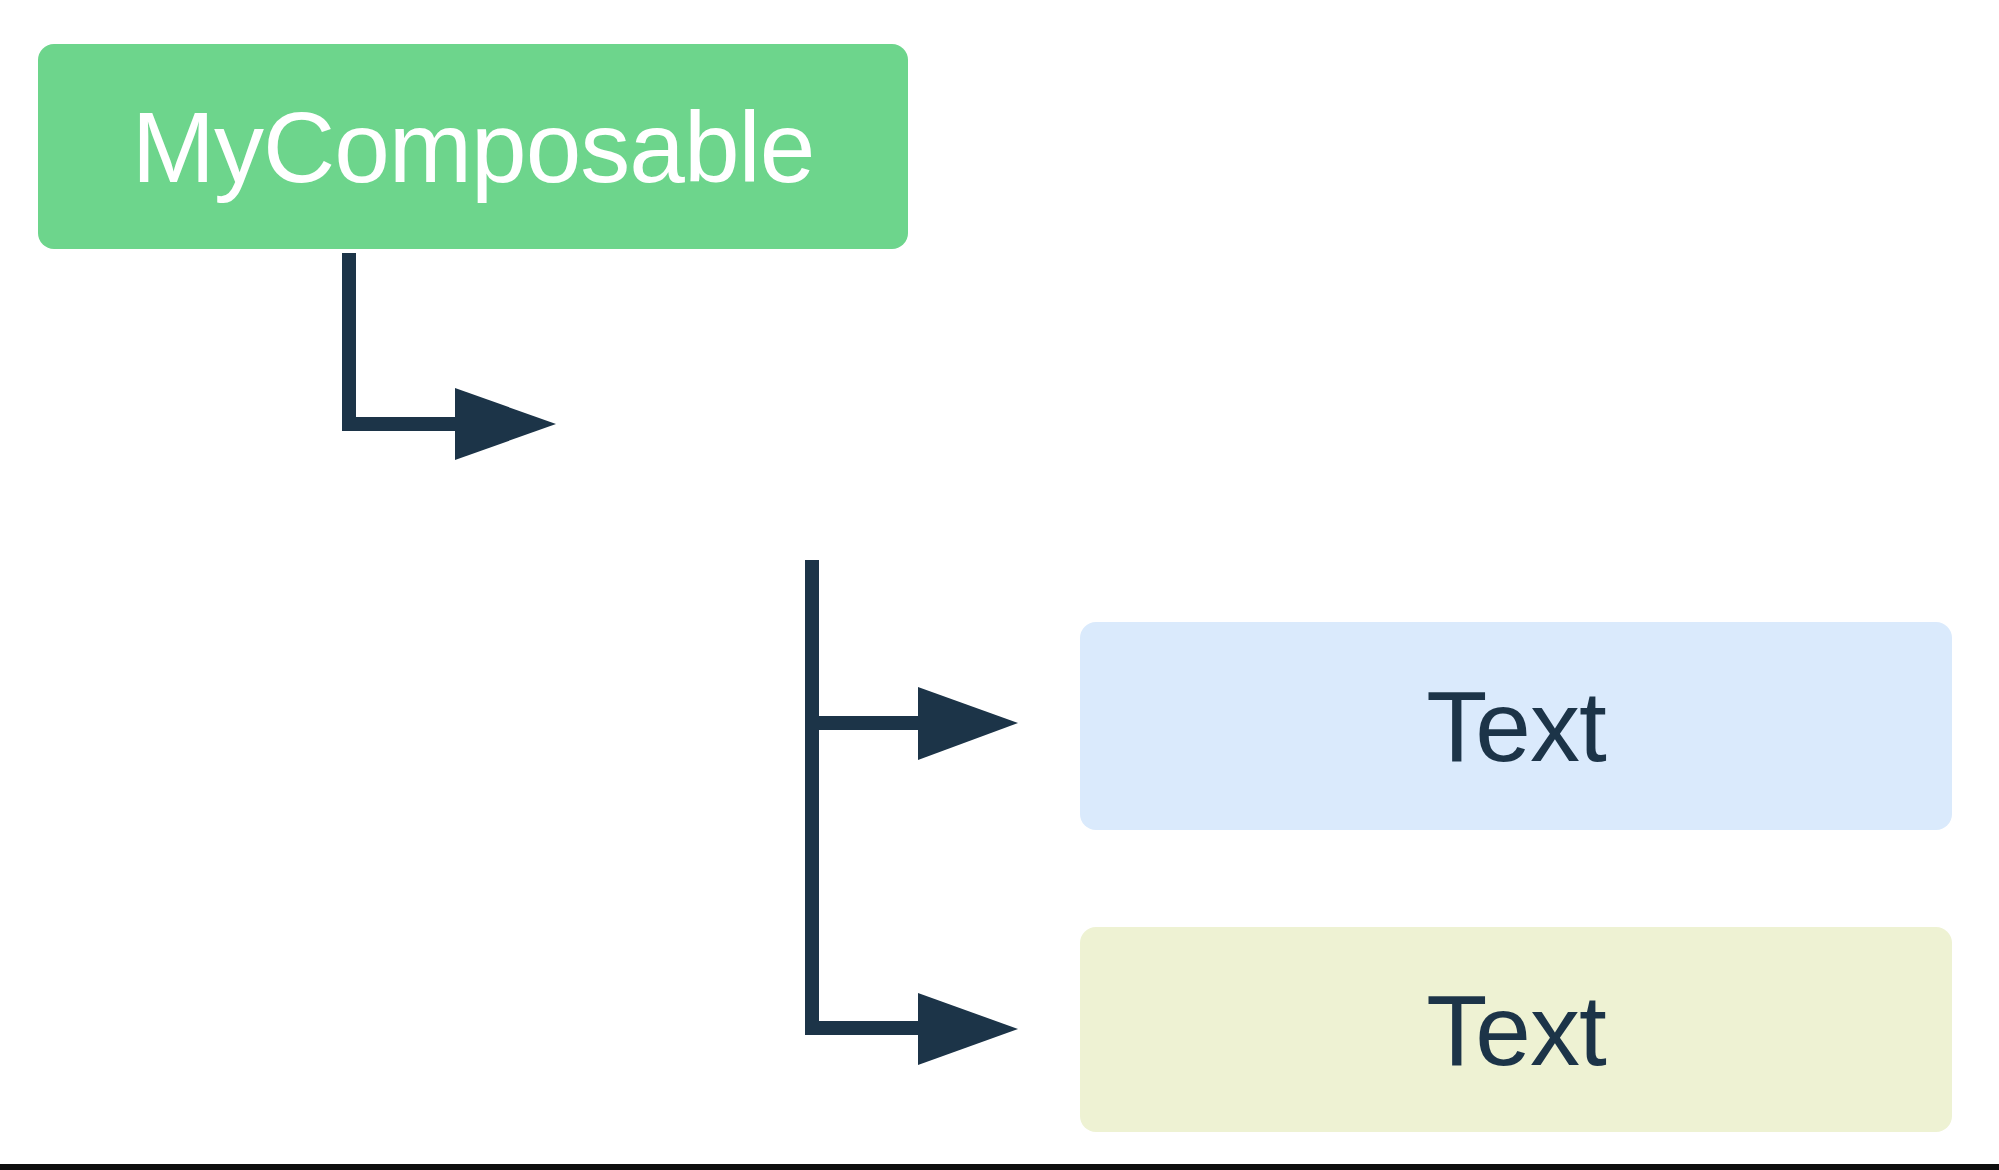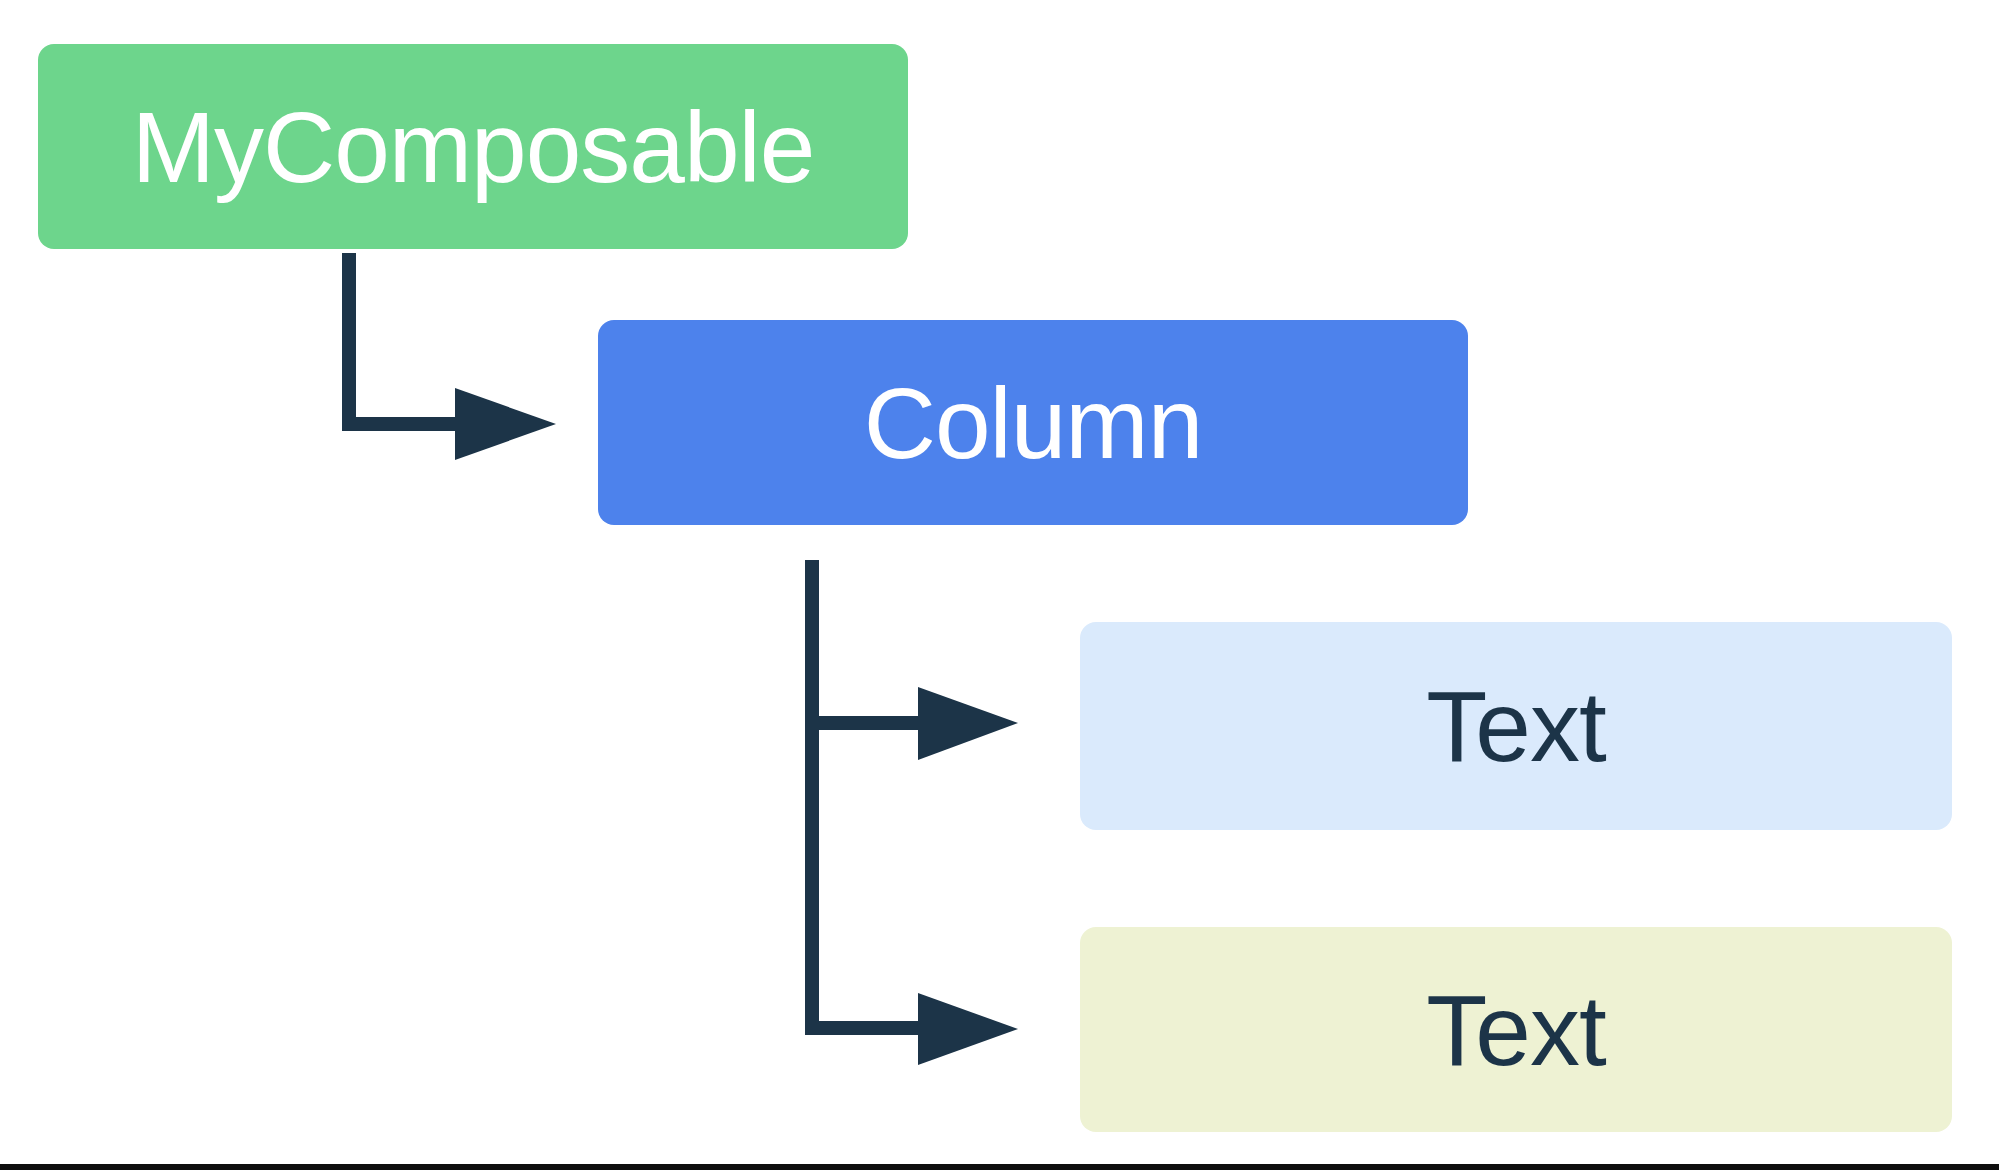--- a/index.html
+++ b/index.html
@@ -57,23 +57,20 @@
 </style>
 </head>
 <body>
 
 <div class="canvas">
 
   <div class="node" id="node-mycomposable" style="background-color: rgb(109, 213, 140);">
     <span class="label" style="color: rgb(255, 255, 255);">MyComposable</span>
   </div>
 
-  <div class="node" id="node-column" style="background-color: rgb(77, 130, 236);">
-    <span class="label" style="color: rgb(255, 255, 255);">Column</span>
-  </div>
 
   <div class="node" id="node-text-1" style="background-color: rgb(218, 234, 252);">
     <span class="label" style="color: rgb(28, 52, 72);">Text</span>
   </div>
 
   <div class="node" id="node-text-2" style="background-color: rgb(238, 242, 211);">
     <span class="label" style="color: rgb(28, 52, 72);">Text</span>
   </div>
 
   <svg class="connectors" width="1999" height="1170" viewBox="0 0 1999 1170">

